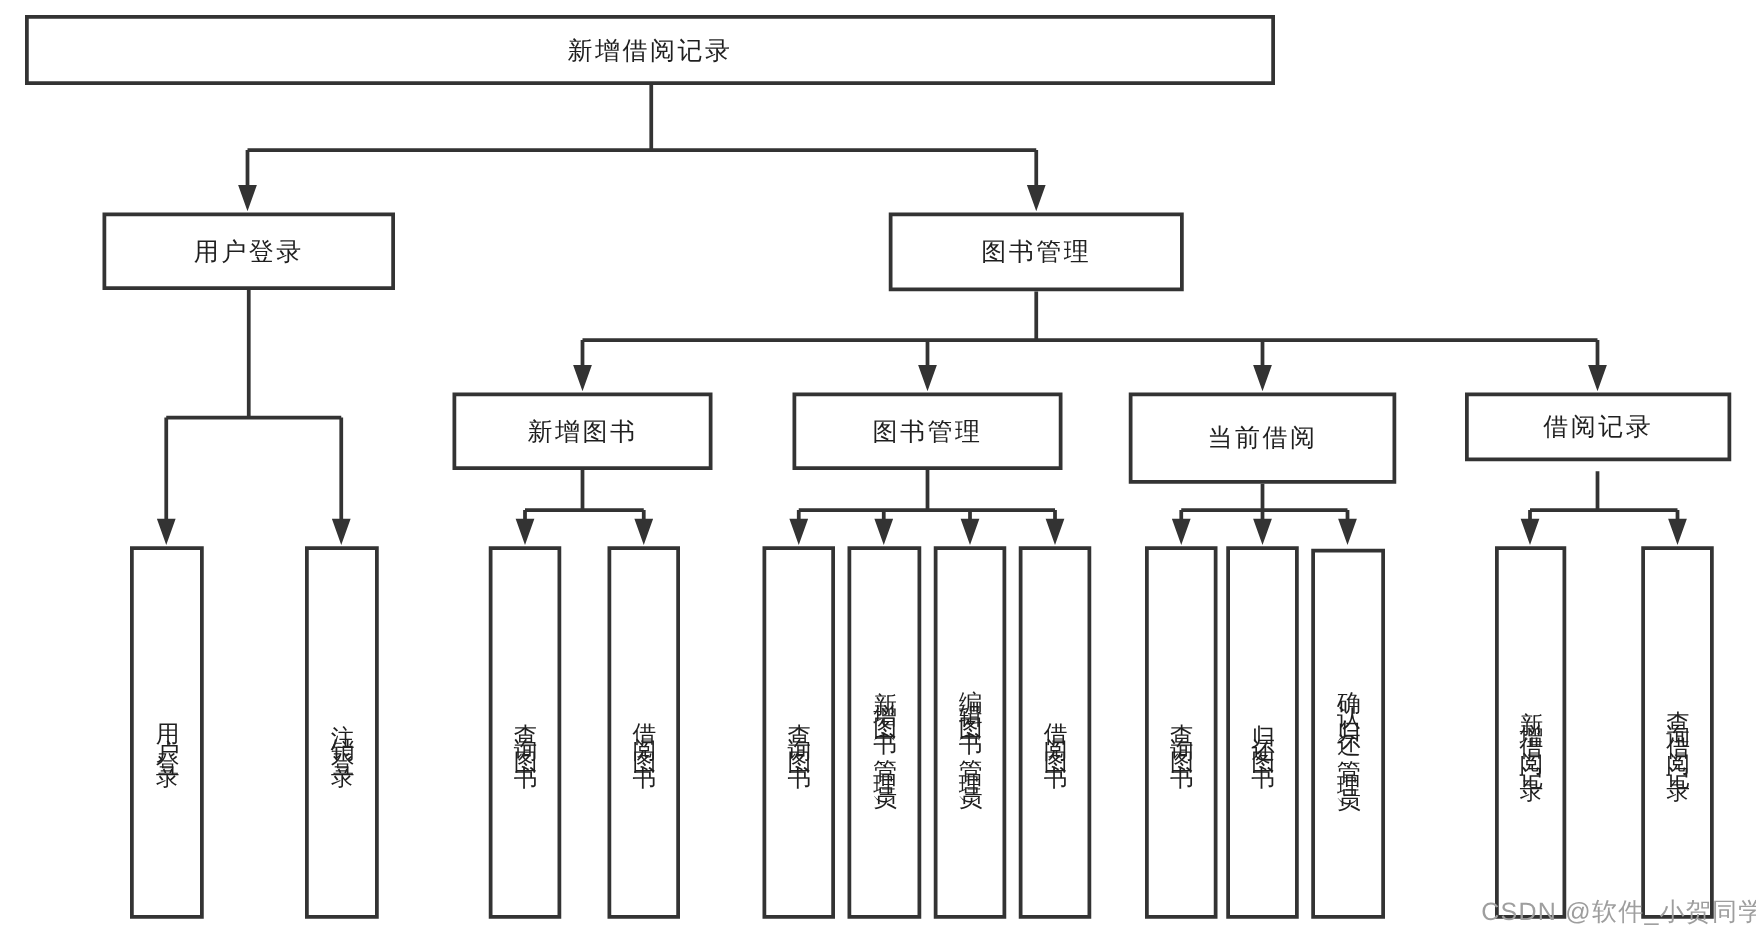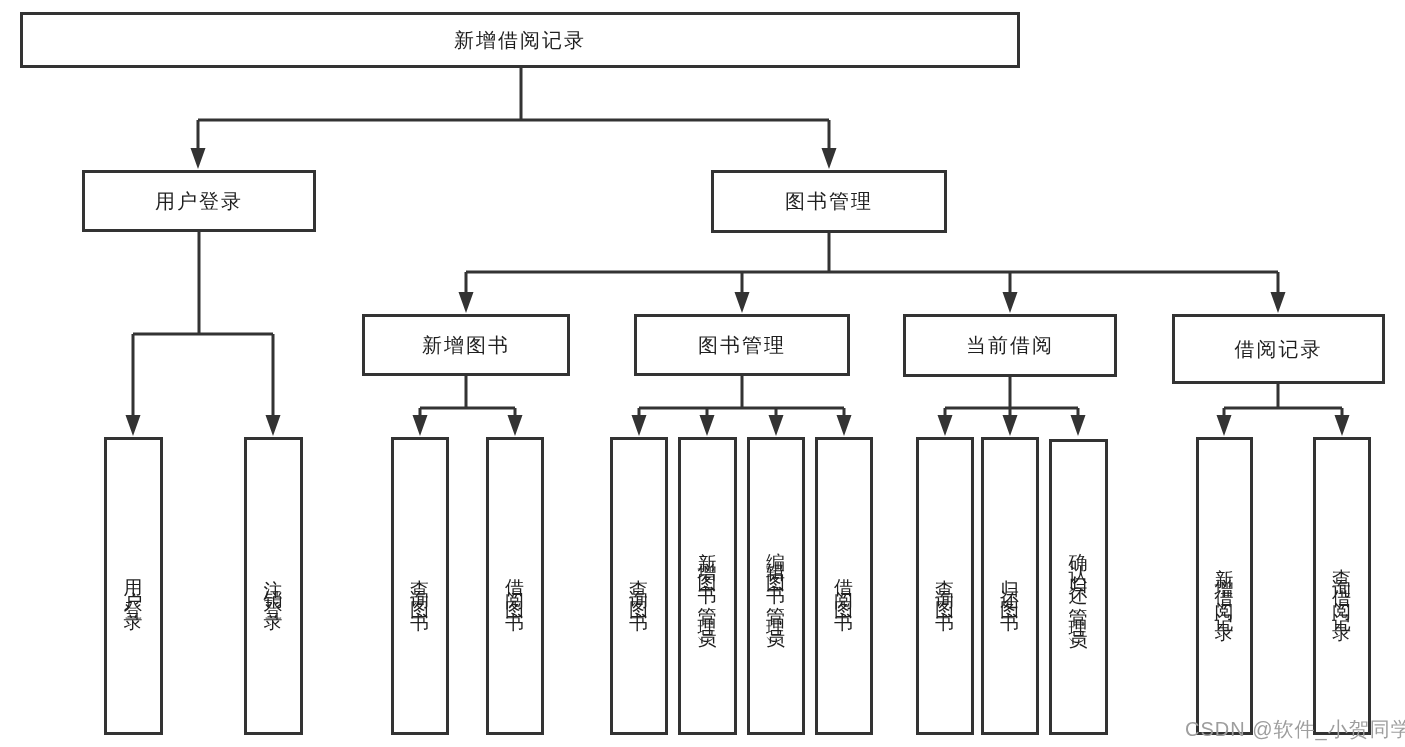--- a/index.html
+++ b/index.html
@@ -87,22 +87,22 @@
              M1334.5 415L1349.5 415L1342 436Z"></path>
   </svg>
 
   <div class="box hbox" style="left:20px;top:12px;width:1000px;height:56px">新增借阅记录</div>
 
   <div class="box hbox" style="left:82px;top:170px;width:234px;height:62px">用户登录</div>
   <div class="box hbox" style="left:711px;top:170px;width:236px;height:63px">图书管理</div>
 
   <div class="box hbox" style="left:362px;top:314px;width:208px;height:62px">新增图书</div>
   <div class="box hbox" style="left:634px;top:314px;width:216px;height:62px">图书管理</div>
-  <div class="box hbox" style="left:903px;top:314px;width:214px;height:63px">当前借阅</div>
-  <div class="box hbox" style="left:1172px;top:314px;width:213px;height:70px">借阅记录</div>
+  <div class="box hbox" style="left:903px;top:314px;width:214px;height:73px">当前借阅</div>
+  <div class="box hbox" style="left:1172px;top:314px;width:213px;height:55px">借阅记录</div>
 
   <div class="box vbox" style="left:104px;top:437px;width:59px;height:298px">用户登录</div>
   <div class="box vbox" style="left:244px;top:437px;width:59px;height:298px">注销登录</div>
 
   <div class="box vbox" style="left:391px;top:437px;width:58px;height:298px">查询图书</div>
   <div class="box vbox" style="left:486px;top:437px;width:58px;height:298px">借阅图书</div>
 
   <div class="box vbox" style="left:610px;top:437px;width:58px;height:298px">查询图书</div>
   <div class="box vbox" style="left:678px;top:437px;width:59px;height:298px">新增图书（管理员）</div>
   <div class="box vbox" style="left:747px;top:437px;width:58px;height:298px">编辑图书（管理员）</div>

